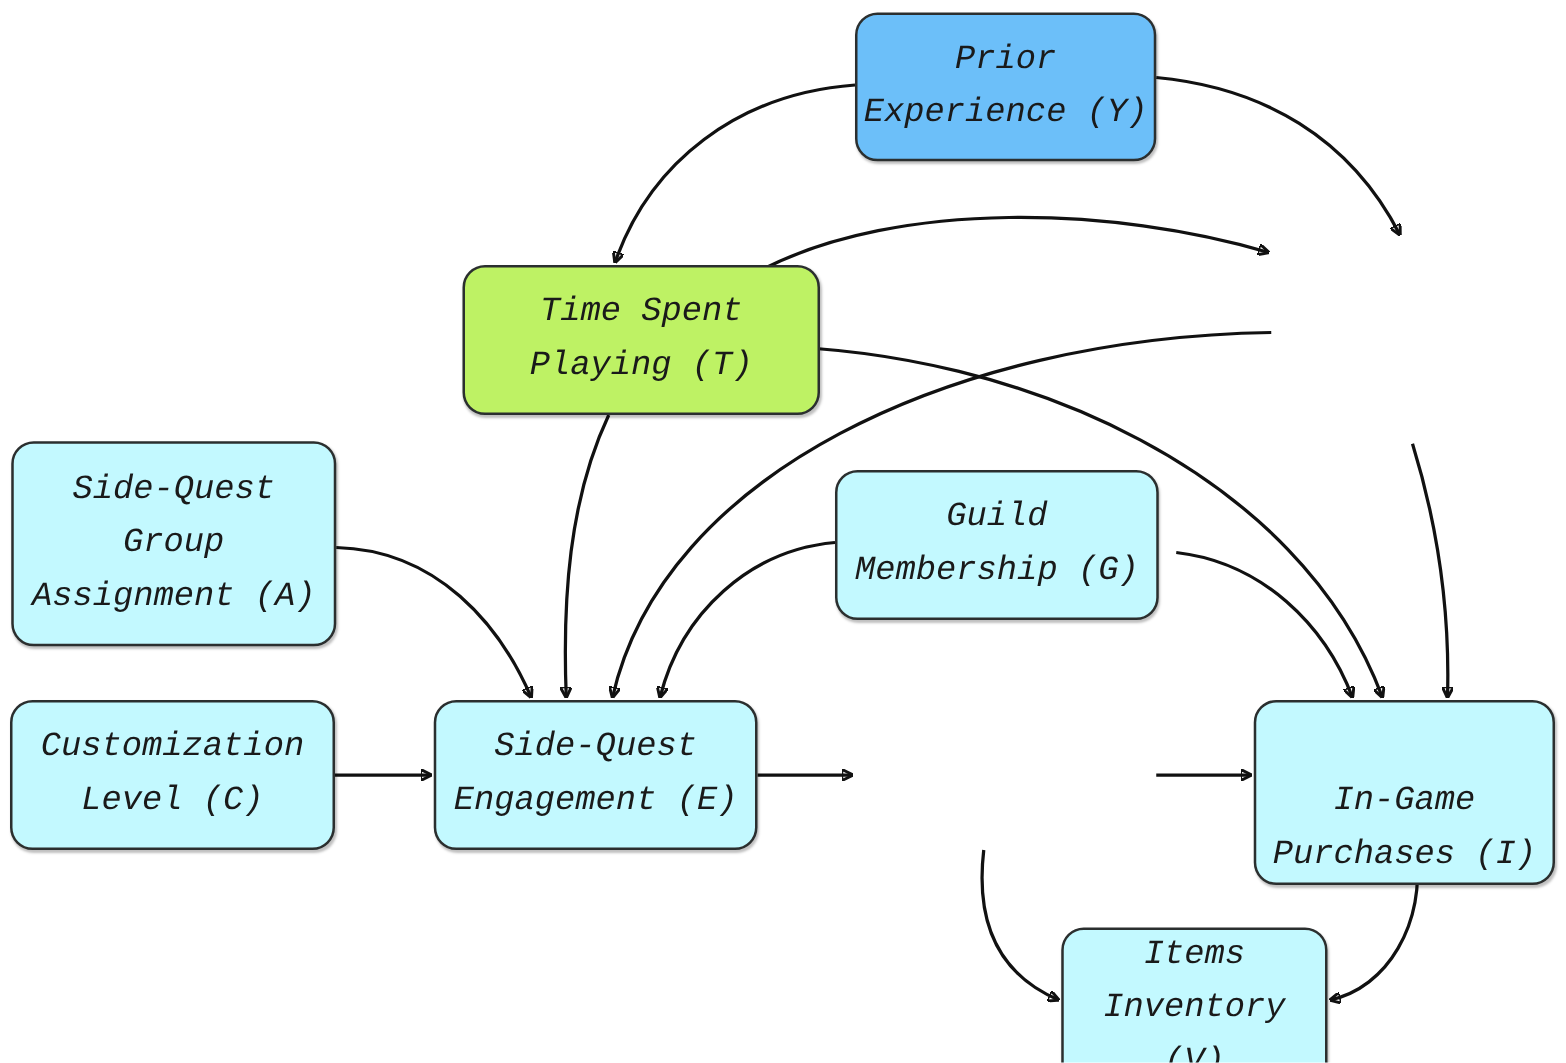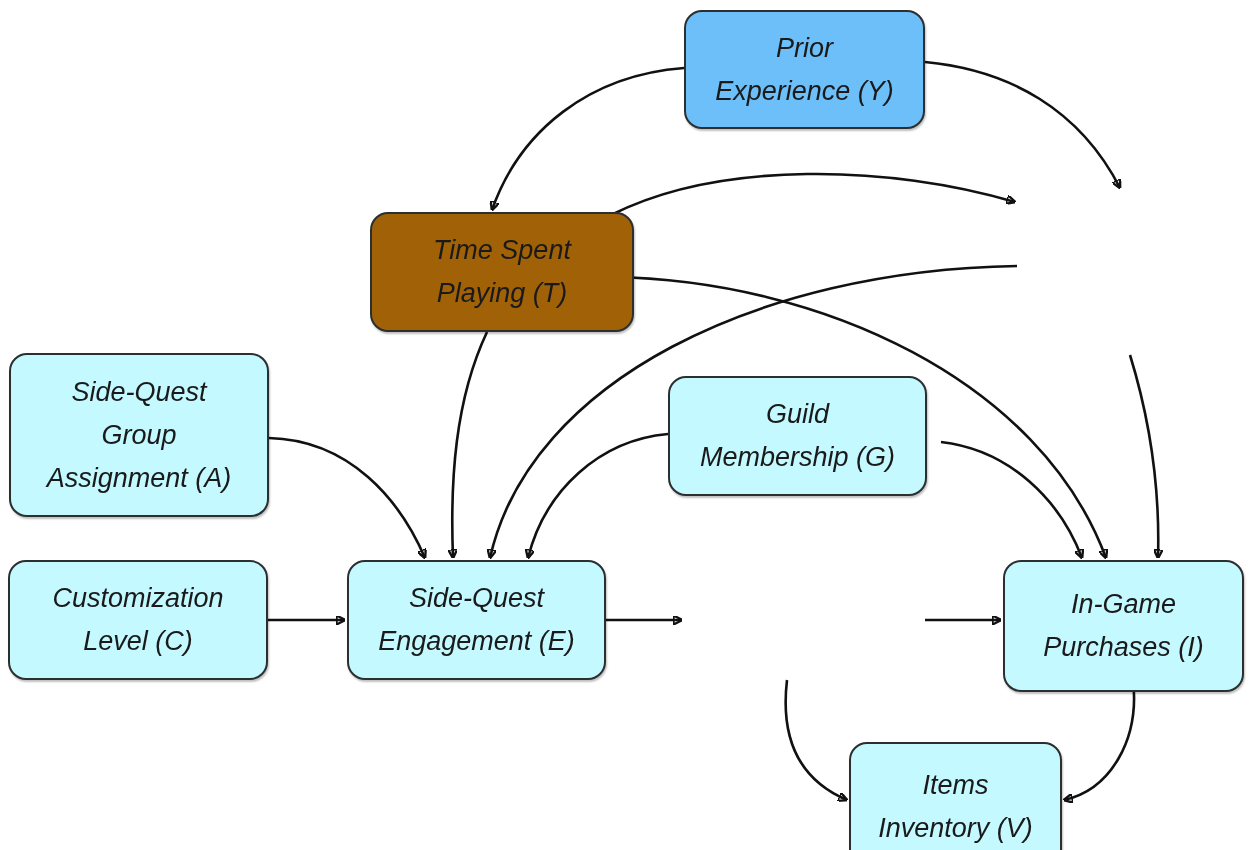--- a/index.html
+++ b/index.html
@@ -6,21 +6,21 @@
   body { width: 1253px; height: 850px; overflow: hidden; position: relative; }
   #canvas { position: absolute; left: 0; top: 0; width: 1253px; height: 850px; }
   .node {
     position: absolute;
     box-sizing: border-box;
     border: 2.5px solid #2b2f2f;
     border-radius: 18px;
     background: #c3f9ff;
     display: flex; align-items: center; justify-content: center;
     text-align: center;
-    font-family: Liberation Sans, sans-serif;
+    font-family: Liberation Mono, monospace;
     font-style: italic;
     font-size: 27px;
     line-height: 43px;
     color: #1a1a1a;
     box-shadow: 1px 2px 2px rgba(0,0,0,0.25);
   }
   .node.highlight { background: #6cbff9; }
   .node .label { white-space: pre-line; }
   svg#edges { position: absolute; left: 0; top: 0; }
   svg#edges path { fill: none; stroke: #111; stroke-width: 2.6; }
@@ -49,42 +49,42 @@
       <path d="M606,620 L682,620" stroke="#111111" marker-end="url(#arrow)"></path>
       <path d="M925,620 L1001,620" stroke="#111111" marker-end="url(#arrow)"></path>
       <path d="M787,680 C780,740 800,780 847,800" stroke="#111111" marker-end="url(#arrow)"></path>
       <path d="M1133,680 C1140,740 1110,790 1064,800" stroke="#111111" marker-end="url(#arrow)"></path>
     </svg>
 
   <div class="node highlight" id="node-Y" style="left: 684px; top: 10px; width: 241px; height: 119px; background: rgb(108, 191, 249);">
     <span class="label">Prior
 Experience (Y)</span>
   </div>
-  <div class="node" id="node-T" style="left: 370px; top: 212px; width: 264px; height: 120px; background: #a16207;">
+  <div class="node" id="node-T" style="left: 370px; top: 212px; width: 286px; height: 120px; background: #bef264;">
     <span class="label">Time Spent
 Playing (T)</span>
   </div>
   <div class="node" id="node-A" style="left: 9px; top: 353px; width: 260px; height: 164px; background: rgb(195, 249, 255);">
     <span class="label">Side-Quest
 Group
 Assignment (A)</span>
   </div>
   <div class="node" id="node-G" style="left: 668px; top: 376px; width: 259px; height: 120px; background: rgb(195, 249, 255); text-align: center;">
     <span class="label">Guild
 Membership (G)</span>
   </div>
   <div class="node" id="node-C" style="left: 8px; top: 560px; width: 260px; height: 120px; background: rgb(195, 249, 255);">
     <span class="label">Customization
 Level (C)</span>
   </div>
   <div class="node" id="node-E" style="left: 347px; top: 560px; width: 259px; height: 120px; background: rgb(195, 249, 255);">
     <span class="label">Side-Quest
 Engagement (E)</span>
   </div>
-  <div class="node" id="node-I" style="left: 1003px; top: 560px; width: 241px; height: 132px; background: rgb(195, 249, 255);">
+  <div class="node" id="node-I" style="left: 1003px; top: 560px; width: 241px; height: 148px; background: rgb(195, 249, 255); align-items: flex-end;">
     <span class="label">In-Game
 Purchases (I)</span>
   </div>
   <div class="node" id="node-V" style="left: 849px; top: 742px; width: 213px; height: 130px; background: rgb(195, 249, 255);">
     <span class="label">Items
 Inventory (V)</span>
   </div>
 </div>
 
 </body></html>

